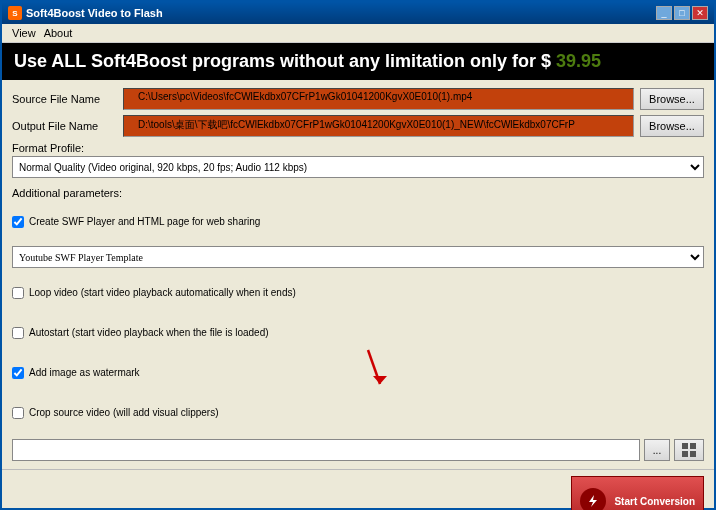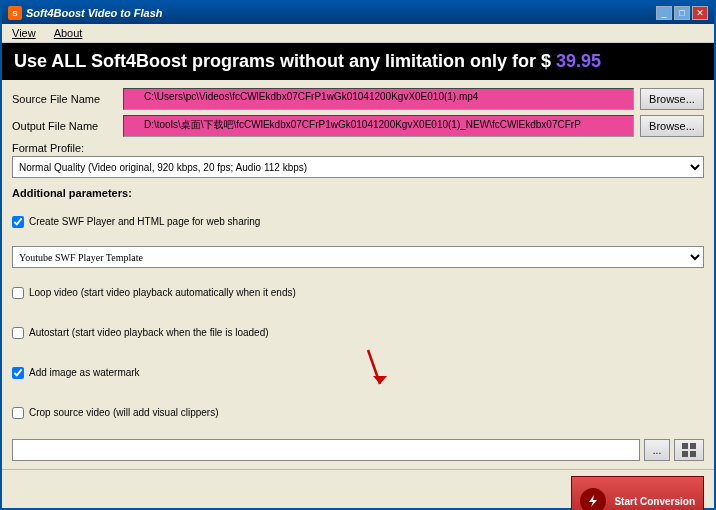--- a/index.html
+++ b/index.html
@@ -42,21 +42,20 @@
       display: flex;
       align-items: center;
       justify-content: center;
       color: white;
       font-size: 8px;
       font-weight: bold;
     }
     .title-bar-title {
       font-size: 11px;
       font-weight: bold;
-      font-style: italic;
     }
     .title-bar-controls {
       display: flex;
       gap: 2px;
     }
     .title-btn {
       width: 16px;
       height: 14px;
       background: #6fa8dc;
       border: 1px solid #aaa;
@@ -65,39 +64,37 @@
       cursor: pointer;
       display: flex;
       align-items: center;
       justify-content: center;
     }
     .title-btn.close { background: #cc3333; }
     .menu-bar {
       background: #ece9d8;
       padding: 2px 6px;
       display: flex;
-      gap: 10px;
       border-bottom: 1px solid #ccc;
       flex-shrink: 0;
-      text-decoration: underline;
     }
     .menu-item {
       font-size: 11px;
       cursor: pointer;
       padding: 1px 4px;
     }
     .promo-banner {
       background: #000;
       color: #fff;
       font-size: 18px;
       font-weight: bold;
       padding: 8px 12px;
       flex-shrink: 0;
     }
-    .promo-banner span.dollar { color: #8b5cf6; }
+    .promo-banner span.dollar { color: #4d7c0f; }
     .main-content {
       padding: 8px 10px;
       display: flex;
       flex-direction: column;
       gap: 5px;
       flex: 1;
     }
     .file-row {
       display: flex;
       align-items: center;
@@ -105,22 +102,22 @@
     }
     .file-label {
       width: 105px;
       font-size: 11px;
       flex-shrink: 0;
     }
     .file-input {
       flex: 1;
       height: 22px;
       border: 1px inset #999;
-      background: #ec4899;
-      padding: 2px 20px;
+      background: #c2410c;
+      padding: 2px 14px;
       font-size: 10px;
       overflow: hidden;
       white-space: nowrap;
     }
     .browse-btn {
       width: 64px;
       height: 22px;
       background: linear-gradient(180deg, #f0f0f0 0%, #d8d8d8 100%);
       border: 1px solid #888;
       cursor: pointer;
@@ -221,21 +218,21 @@
       width: 100%;
       height: 22px;
       border: 1px solid #888;
       font-size: 10px;
       background: white;
       padding: 0 2px;
     }
     .additional-params {
       font-size: 11px;
       margin-top: 4px;
-      font-weight: bold;
+      font-weight: normal;
     }
     .checkbox-row {
       display: flex;
       align-items: center;
       gap: 5px;
       margin: 11px 0;
     }
     .checkbox-row input[type=checkbox] {
       width: 12px;
       height: 12px;

